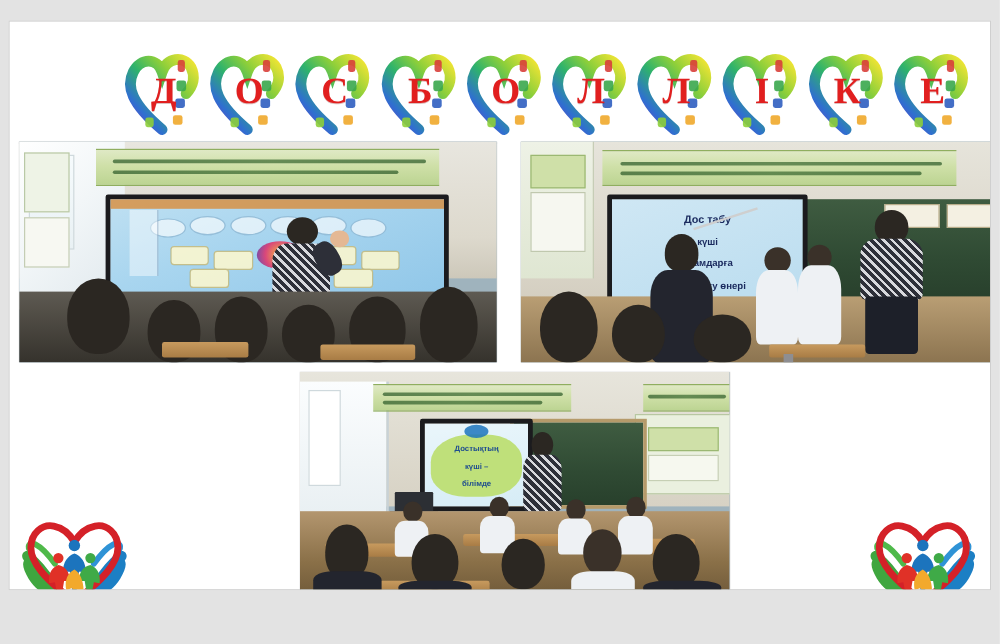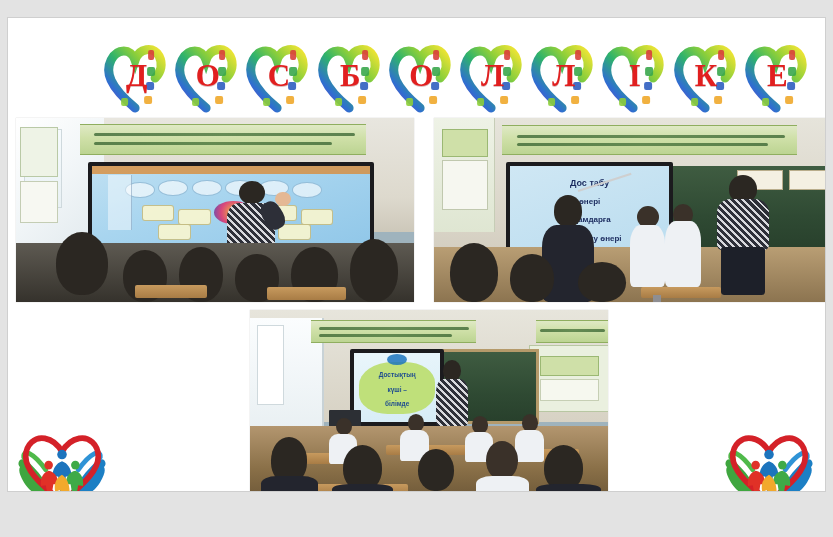--- a/index.html
+++ b/index.html
@@ -363,21 +363,21 @@
           <div class="ln" style="top:30%;"></div>
           <div class="ln" style="top:62%; right:10%;"></div>
         </div>
 
         <div class="chalkboard" style="left:56%; top:26%; width:44%; height:46%; border-width:0 0 0 3px;"></div>
         <div class="cert" style="left:76%; top:28%; width:11%; height:10%;"></div>
         <div class="cert" style="left:89%; top:28%; width:10%; height:10%;"></div>
 
         <div class="tv-screen" style="left:18%; top:24%; width:40%; height:52%; background:linear-gradient(160deg,#cfe7f4,#b9dcef);">
           <div class="slide-text" style="top:12%; font-size:9px;">Дос табу</div>
-          <div class="slide-text" style="top:33%; font-size:8px;">өнері</div>
+          <div class="slide-text" style="top:33%; font-size:8px;">күші</div>
           <div class="slide-text" style="top:52%; font-size:8px;">адамдарға</div>
           <div class="slide-text" style="top:72%; font-size:8px;">ықпал ету өнері</div>
         </div>
         <div class="floor" style="height:30%; background:linear-gradient(180deg,#b99e74,#8c7450);"></div>
 
         <div class="head" style="left:30%;  top:42%; width:7%;  height:17%;"></div>
         <div class="body-dk" style="left:27%; top:58%; width:13%; height:42%;"></div>
         <div class="pointer" style="left:36%; top:39%; width:14%; background:#cfcfcf; transform:rotate(-18deg);"></div>
 
         <div class="head-l" style="left:51%; top:48%; width:5.5%; height:12%;"></div>

